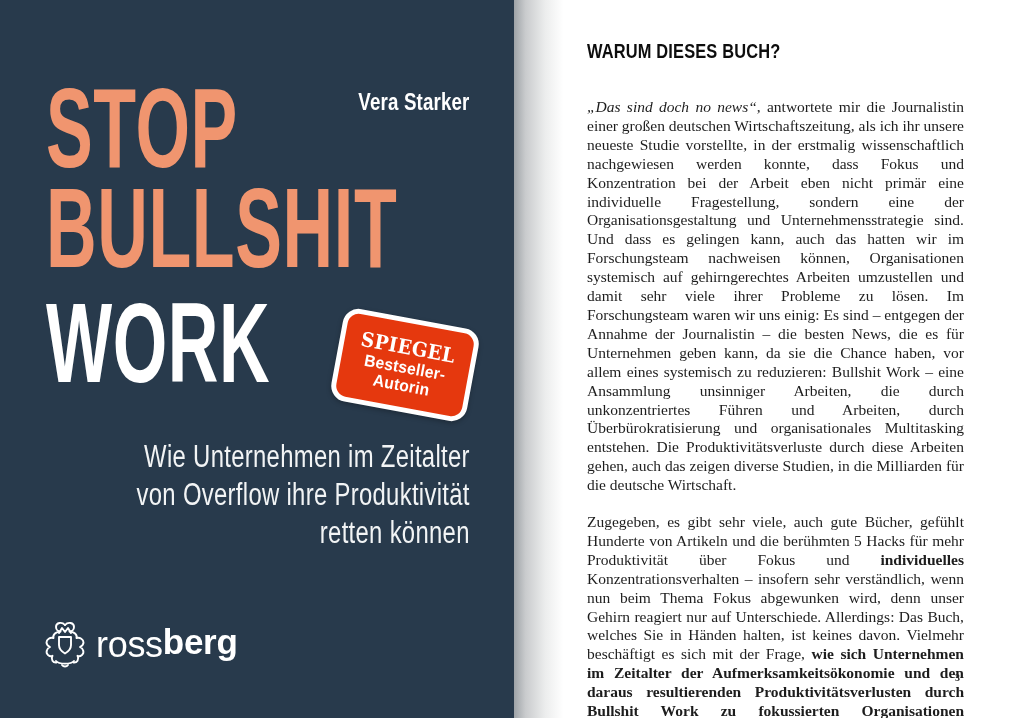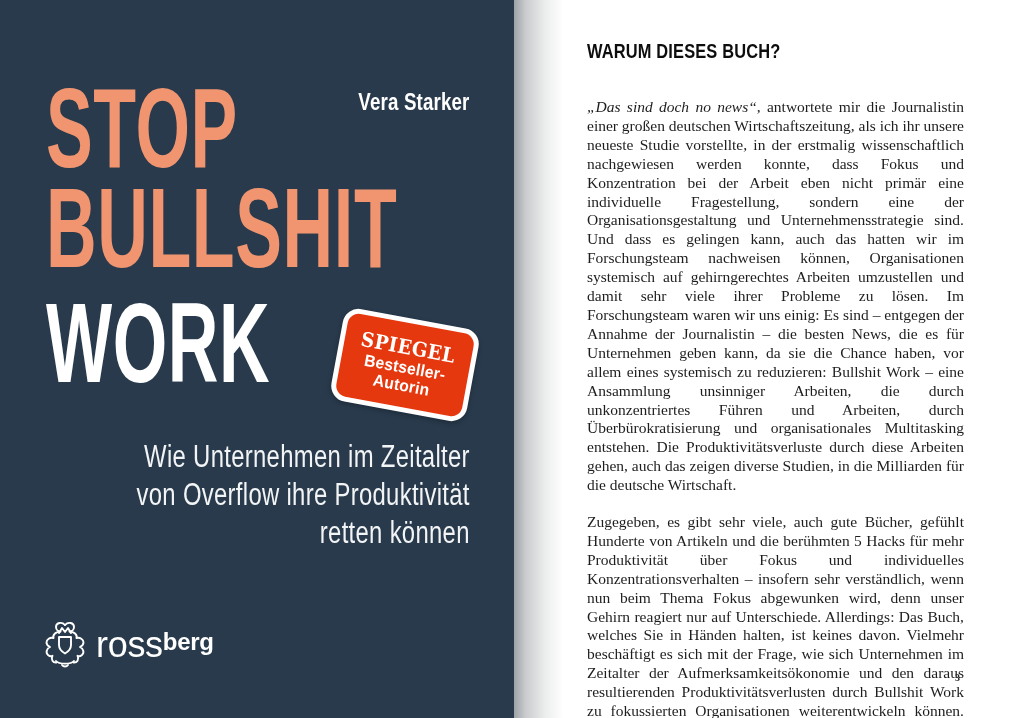--- a/index.html
+++ b/index.html
@@ -51,21 +51,21 @@
     white-space:nowrap;
   }
   .subtitle div{font-size:31px;line-height:38px;font-weight:400;letter-spacing:.4px;}
 
   .publisher{
     position:absolute;left:42px;top:620px;
     display:flex;align-items:center;color:#fff;
   }
   .crest{margin-right:8px;}
   .pub-ross{font-size:36px;font-weight:400;letter-spacing:-.3px;position:relative;top:0;}
-  .pub-berg{font-size:24px;font-weight:700;letter-spacing:-.3px;position:relative;top:-3px;}
+  .pub-berg{font-size:35px;font-weight:700;letter-spacing:-.3px;position:relative;top:-3px;}
 
   
   .gutter{
     position:absolute;left:514px;top:0;width:52px;height:718px;
     background:linear-gradient(90deg,#9ea3a7 0%,#c9cbcd 22%,#eceded 60%,#ffffff 95%);
   }
 
   
   .page{
     position:absolute;left:566px;top:0;width:458px;height:718px;background:#ffffff;
@@ -77,21 +77,21 @@
     margin:0 0 0 0;
   }
   .body-copy{
     font-family:"Liberation Serif","DejaVu Serif",serif;
     font-size:15.5px;line-height:18.9px;color:#1d1d1d;
     text-align:justify;hyphens:auto;-webkit-hyphens:auto;
   }
   .body-copy p{margin:0 0 18px 0;}
   .body-copy p:first-child{margin-top:35px;}
   .body-copy em{font-style:italic;}
-  .body-copy strong{font-weight:400;}
+  .body-copy strong{font-weight:700;}
   .page-number{
     position:absolute;left:21px;top:672px;width:377px;text-align:right;
     font-size:10px;font-weight:700;color:#2a2a2a;
     font-family:"Liberation Serif",serif;padding-right:4px;box-sizing:border-box;
   }
 </style>
 </head>
 <body>
 
 <div class="cover">

